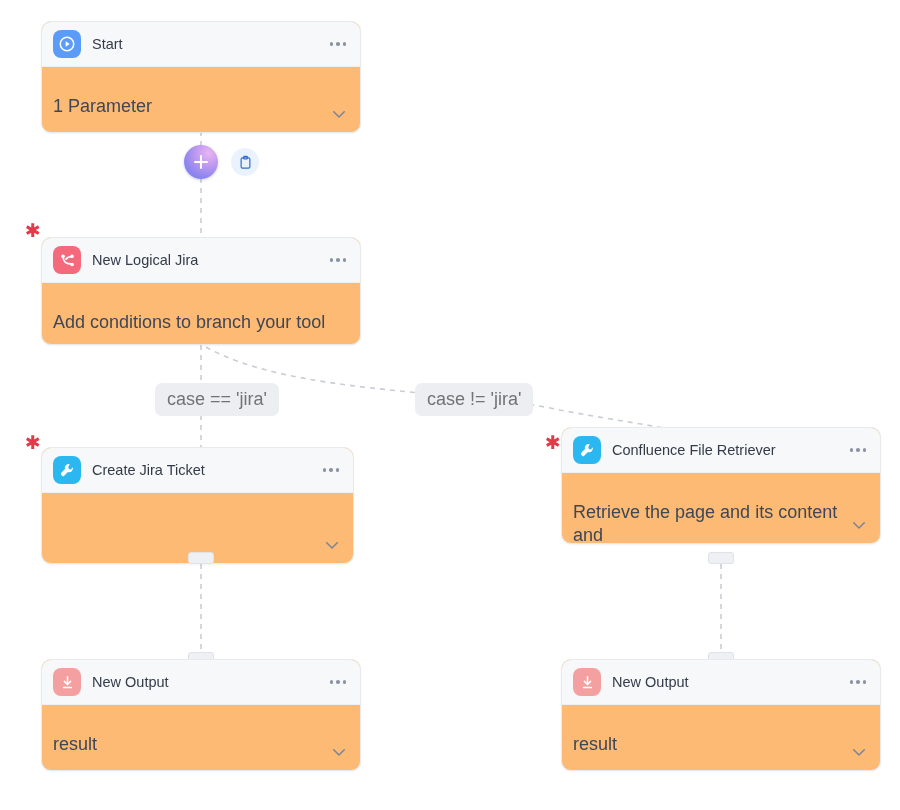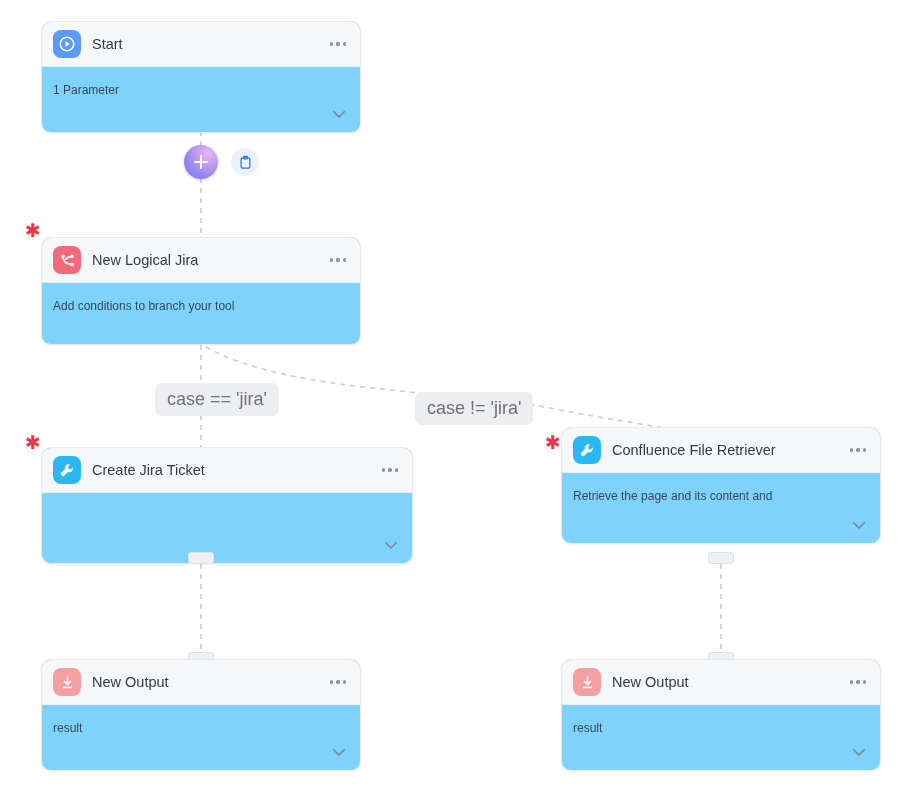--- a/index.html
+++ b/index.html
@@ -9,21 +9,21 @@
     font-family:"Liberation Sans", sans-serif;
     overflow:hidden;
     position:relative;
   }
   #canvas{position:absolute;inset:0;}
   .edges{position:absolute;left:0;top:0;width:900px;height:810px;pointer-events:none;}
 
   
   .node{
     position:absolute;
-    background:#7dd3fc;
+    background:#fdba74;
     border:1px solid #e8eaee;
     border-radius:10px;
     box-shadow:0 1px 2px rgba(16,24,40,.05);
     box-sizing:border-box;
     overflow:hidden;
   }
   .node-head{
     height:45px;
     background:#f7f8f9;
     border-bottom:1px solid #edeff2;
@@ -45,21 +45,21 @@
   .dots{
     display:flex;gap:3px;align-items:center;flex:0 0 auto;margin-left:8px;
   }
   .dots i{width:3.5px;height:3.5px;border-radius:50%;background:#8c93a3;display:block;}
   .node-body{
     position:relative;
     padding:16px 14px 0 11px;
     height:calc(100% - 45px);
     box-sizing:border-box;
   }
-  .node-sub{font-size:12px;color:#3e4756;line-height:1.3;}
+  .node-sub{font-size:18px;color:#3e4756;line-height:1.3;margin-top:12px;}
   .chev{
     position:absolute;right:12px;bottom:9px;
     width:18px;height:18px;
   }
 
   
   .ic-start{background:#5b9cf8;}
   .ic-logic{background:#f4697c;}
   .ic-tool{background:#2bb8f0;}
   .ic-output{background:#f5a0a0;}
@@ -189,24 +189,24 @@
           <i></i>
           <i></i>
         </div>
     </div>
     <div class="node-body">
       <div class="node-sub">Add conditions to branch your tool</div>
     </div>
   </div>
 
   <div class="pill" style="left:155px;top:383px;">case == 'jira'</div>
-  <div class="pill" style="left:415px;top:383px;margin-top:9px;">case != 'jira'</div>
+  <div class="pill" style="left:415px;top:383px;">case != 'jira'</div>
 
   <div class="req" style="left:25px;top:433px;">✱</div>
-  <div class="node" style="left:41px;top:447px;width:372px;height:117px;">
+  <div class="node" style="left:41px;top:447px;width:313px;height:117px;">
     <div class="node-head">
       <div class="node-icon ic-tool">
         <svg width="18" height="18" viewBox="0 0 24 24" aria-hidden="true">
           <path d="M15.6 4.2 a5.2 5.2 0 0 0 -6.3 6.6 L4.4 15.7 a2 2 0 0 0 0 2.8 l1.1 1.1 a2 2 0 0 0 2.8 0 l4.9 -4.9 a5.2 5.2 0 0 0 6.6 -6.3 l-2.9 2.9 l-2.6 -0.6 l-0.6 -2.6 z" fill="#ffffff"></path>
         </svg>
       </div>
       <div class="node-title">Create Jira Ticket</div>
       <div class="dots">
           <i></i>
           <i></i>

